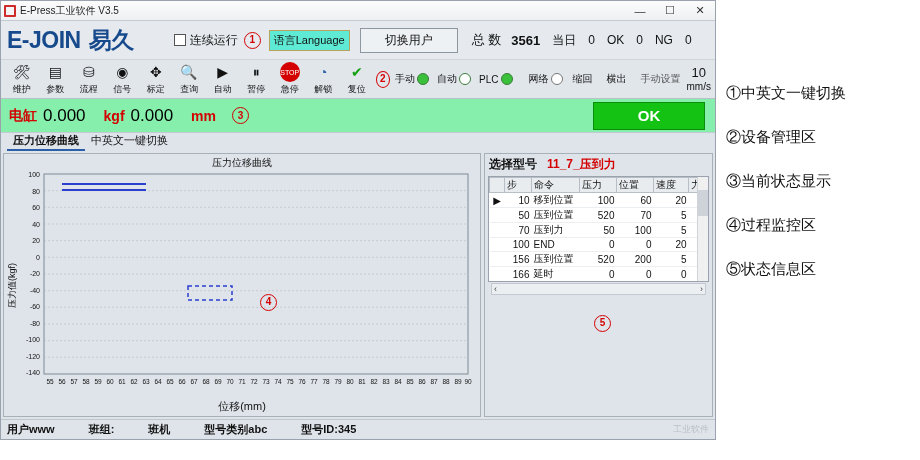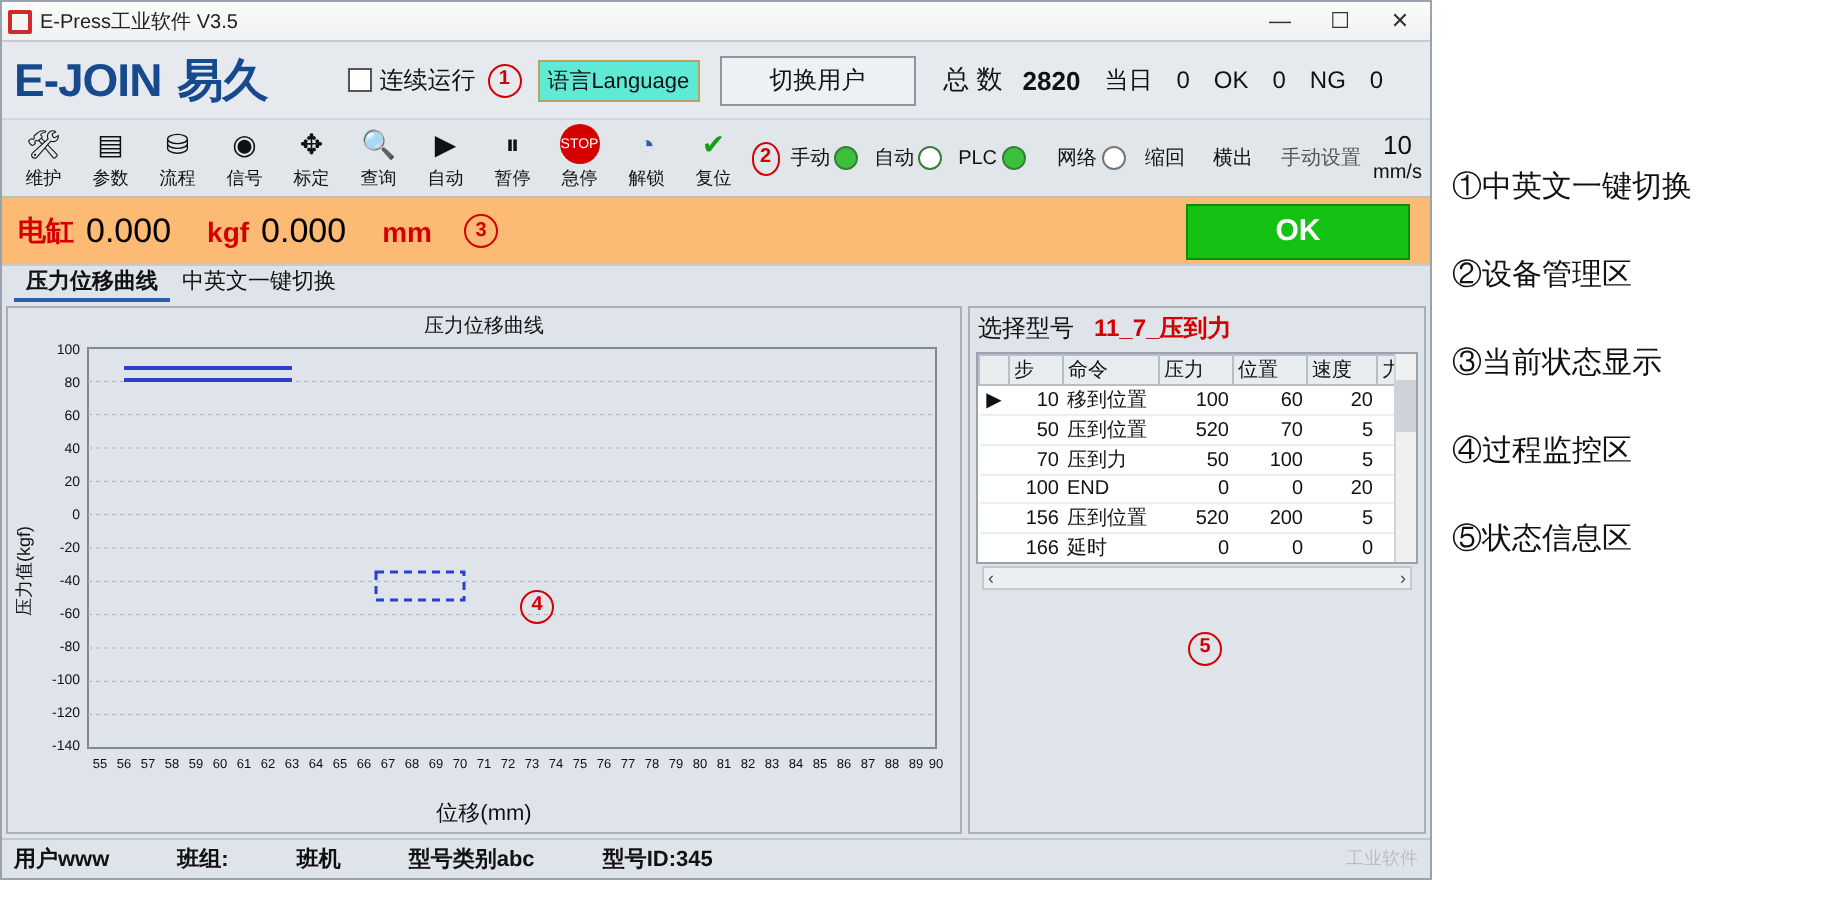--- a/index.html
+++ b/index.html
@@ -193,21 +193,21 @@
     text-align: center;
     font-size: 10px;
     color: #111;
     line-height: 1.1;
   }
   .spd .big { font-size: 13px; }
 
   
   .statusbar {
     height: 34px;
-    background: #fdba74;
+    background: #86efac;
     display: flex;
     align-items: center;
     padding: 0 8px;
     box-sizing: border-box;
     border-bottom: 1px solid #c3cad1;
   }
   .red { color: #d40000; font-weight: bold; }
   .s-label { font-size: 14px; margin-right: 6px; }
   .s-val { font-size: 17px; margin-right: 18px; }
   .s-unit { font-size: 14px; margin-right: 6px; }
@@ -303,21 +303,21 @@
     display: flex;
     flex-direction: column;
   }
   .model-row {
     display: flex;
     align-items: center;
     font-size: 12px;
     padding: 2px 4px;
     white-space: nowrap;
   }
-  .model-row .lbl { font-weight: normal; color: #111; }
+  .model-row .lbl { font-weight: bold; color: #111; }
   .model-row .val {
     margin-left: 10px;
     color: #d40000;
     font-weight: bold;
   }
   .grid-wrap {
     margin: 1px 3px;
     background: #ffffff;
     border: 1px solid #9aa3ad;
     flex: 0 0 auto;
@@ -460,21 +460,21 @@
       <span>E-JOIN</span><span class="cn">易久</span>
     </div>
     <div class="cont-run">
       <span class="chk"></span>
       <span>连续运行</span>
     </div>
     <span class="circ" style="margin-left:6px;">1</span>
     <div class="lang-btn">语言Language</div>
     <div class="user-btn">切换用户</div>
     <div class="count-label">总 数</div>
-    <div class="count-val">2820</div>
+    <div class="count-val">3561</div>
     <div class="kv">当日</div>
     <div class="kv num">0</div>
     <div class="kv">OK</div>
     <div class="kv num">0</div>
     <div class="kv">NG</div>
     <div class="kv num">0</div>
   </div>
 
   <div class="toolbar">
     <div class="tool">

